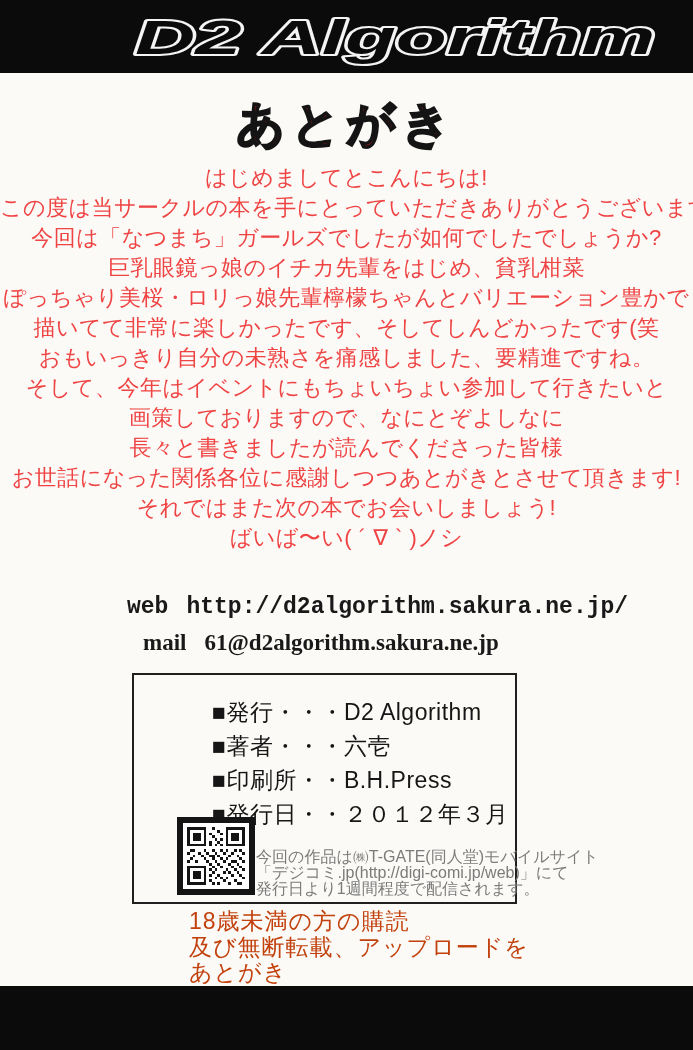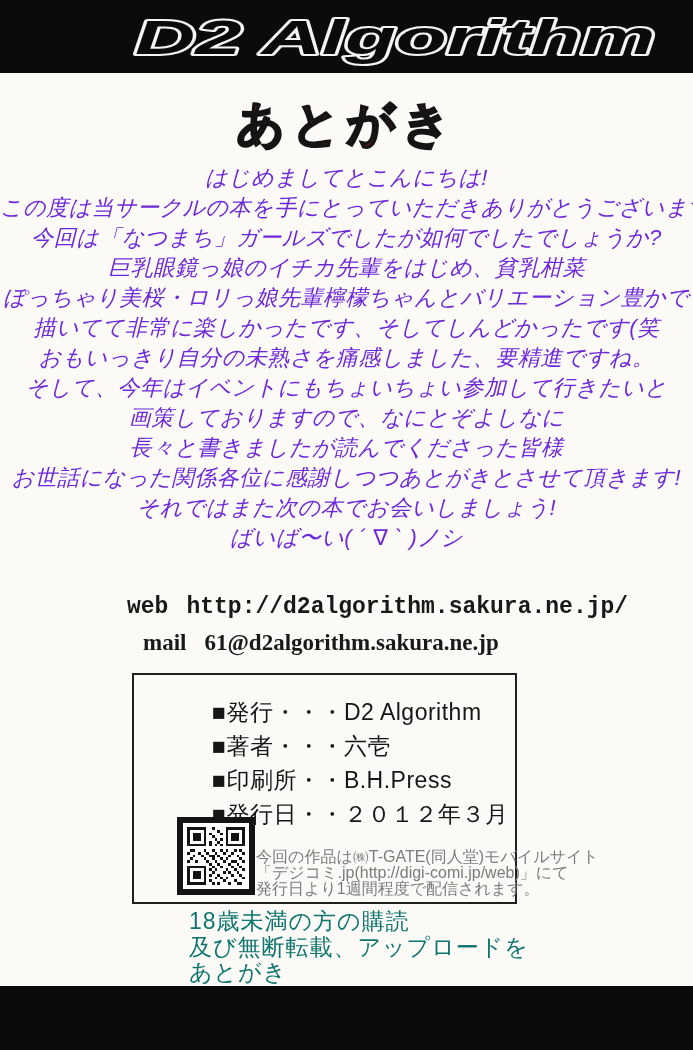--- a/index.html
+++ b/index.html
@@ -47,22 +47,21 @@
   }
 
   
   .afterword {
     position: absolute; left: 0; top: 163px;
     width: 693px;
     text-align: center;
     font-size: 22px;
     line-height: 30px;
     letter-spacing: 0.5px;
-    color: #6d28d9;
-    font-style: italic;
+    color: #ef4444;
   }
   .afterword .line { white-space: nowrap; }
 
   
   .contact {
     position: absolute; left: 0; top: 0;
     font-family: "Liberation Serif", "DejaVu Serif", serif;
     font-weight: 600;
     font-size: 23px;
     color: #191919;
@@ -103,21 +102,21 @@
     color: #7b7b7b;
     white-space: nowrap;
   }
 
   
   .warning {
     position: absolute; left: 189px; top: 909px;
     font-size: 23px;
     line-height: 25.5px;
     letter-spacing: 1px;
-    color: #0f766e;
+    color: #c2410c;
     white-space: nowrap;
   }
 </style>
 </head>
 <body>
 
 <div class="page">
 
   <div class="bar-top">
     <svg class="logo-svg" width="693" height="73" viewBox="0 0 693 73">

